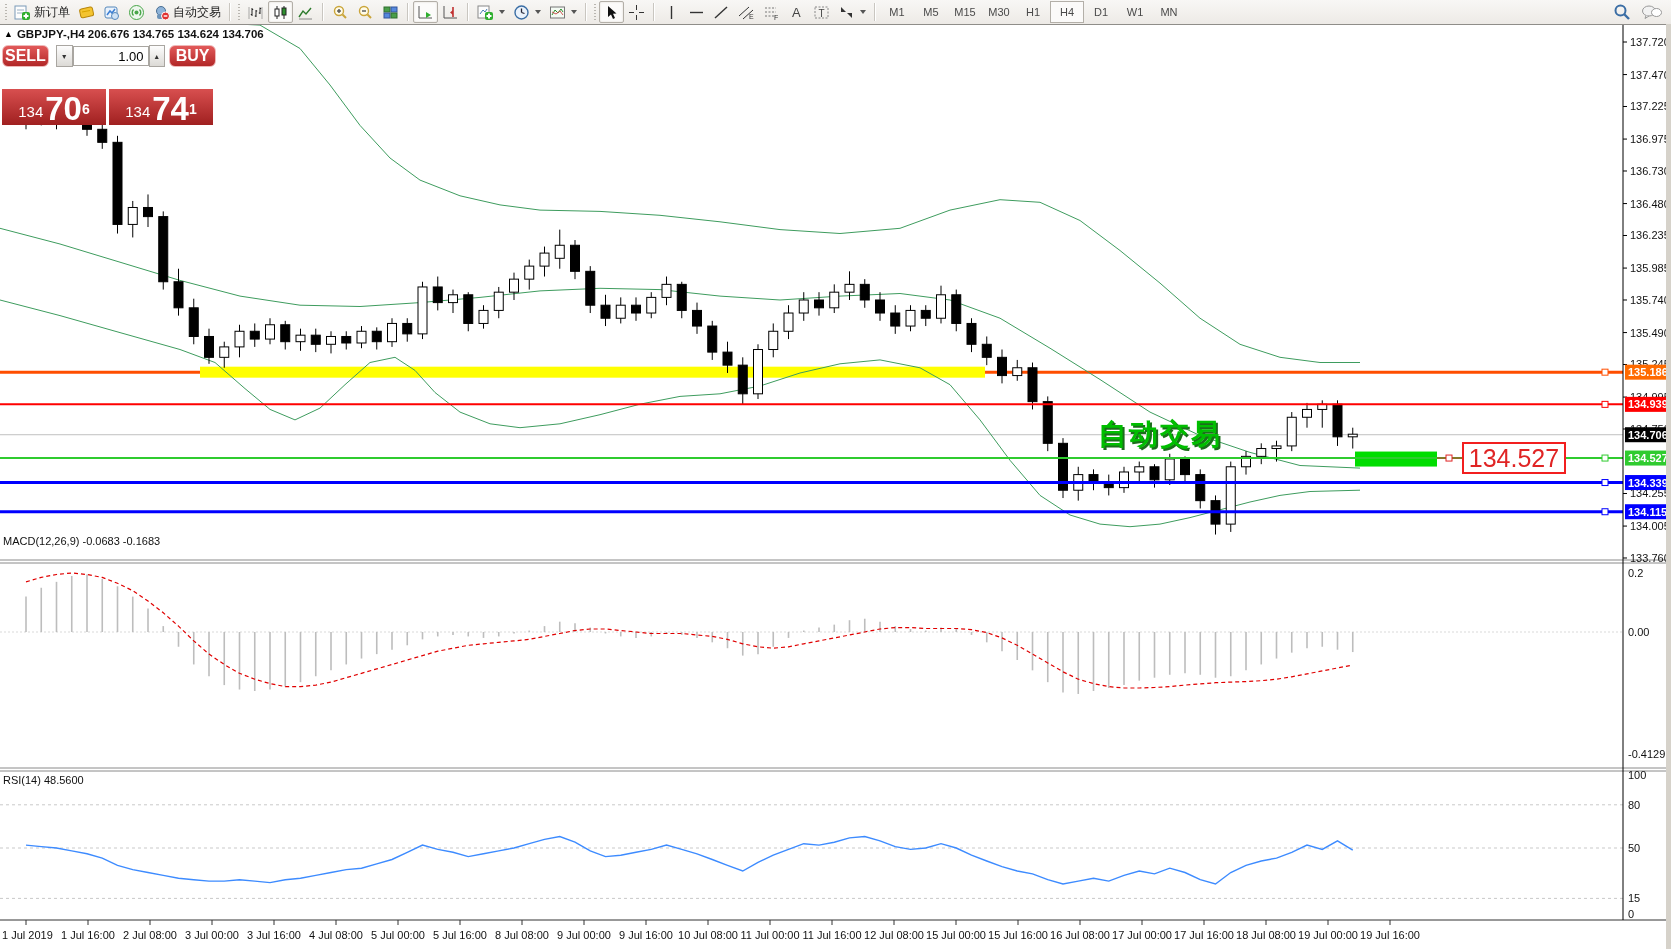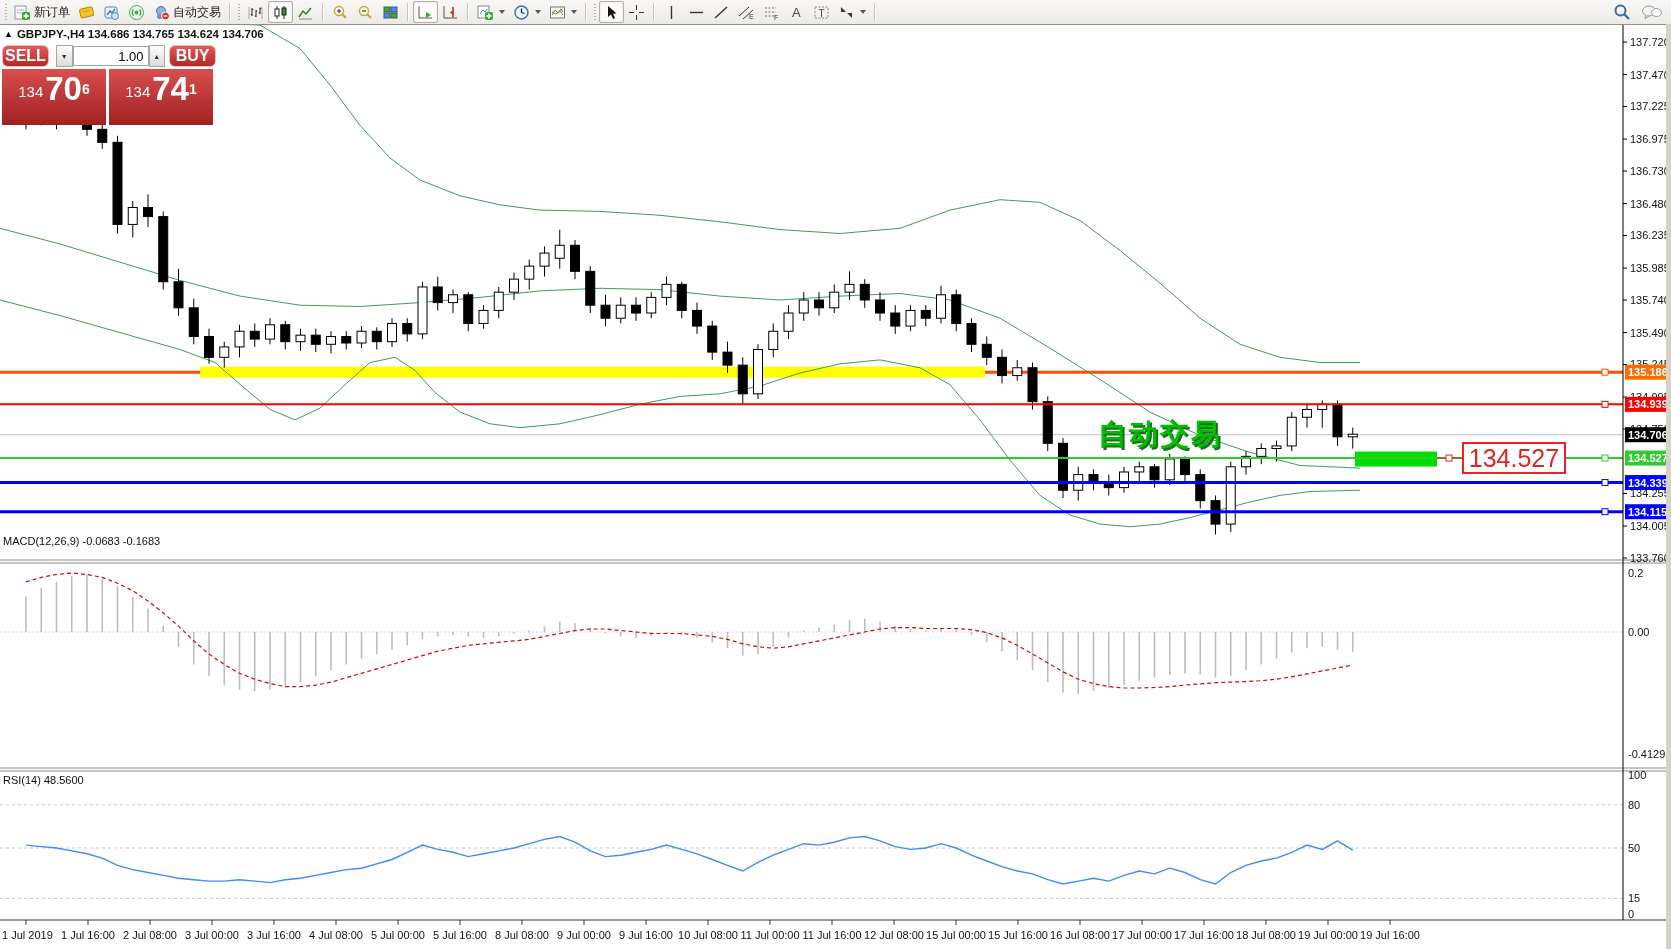--- a/index.html
+++ b/index.html
@@ -20,21 +20,21 @@
   #symbol-info{position:absolute;left:4px;top:28px;font-size:11.5px;font-weight:bold;color:#111;z-index:6;display:flex;align-items:center;gap:4px;}
   #oc-arrow{font-size:9px;color:#000;}
   #quote-panel{position:absolute;left:2px;top:45px;width:214px;z-index:6;}
   .qp-row1{display:flex;align-items:center;height:22px;}
   .qp-btn{background:linear-gradient(#e25a5a,#b22727);border:1px solid #efb9b9;color:#fff;font-size:16px;font-weight:bold;height:20px;display:flex;align-items:center;justify-content:center;border-radius:6px;}
   #sell-btn{width:46px;}
   #buy-btn{width:46px;margin-left:4px;}
   .spin-btn{width:15px;height:20px;background:linear-gradient(#fdfdfd,#dcdad6);border:1px solid #a9a6a1;display:flex;align-items:center;justify-content:center;font-size:7px;color:#333;}
   #volume-input{width:66px;height:18px;border:1px solid #a9a6a1;font-size:13px;text-align:right;padding:0 4px;font-family:"Liberation Sans",sans-serif;}
   .qp-row2{display:flex;margin-top:2px;}
-  .qp-price{width:104px;height:36px;background:linear-gradient(#d84f4f,#a02020);color:#fff;display:flex;align-items:flex-end;justify-content:center;padding-bottom:20px;}
+  .qp-price{width:104px;height:36px;background:linear-gradient(#d84f4f,#a02020);color:#fff;display:flex;align-items:flex-end;justify-content:center;padding-bottom:0;margin-top:20px;}
   .qp-price .small{font-size:15px;line-height:26px;margin-right:2px;}
   .qp-price .big{font-size:33px;font-weight:bold;line-height:33px;}
   .qp-price .sup{font-size:14px;font-weight:bold;line-height:40px;align-self:flex-start;}
   #sell-price{margin-right:3px;}
   
   .pane-label{position:absolute;left:3px;font-size:11px;color:#111;z-index:4;}
   
   #pivot-note{position:absolute;left:1098px;top:415px;font-size:29px;font-weight:bold;color:#00BE00;text-shadow:2px 2px 0 #1c6e1c;z-index:4;letter-spacing:2px;}
   #price-note{position:absolute;left:1462px;top:442px;width:100px;height:28px;background:#fff;border:2px solid #f21f1f;color:#e02424;font-size:25px;display:flex;align-items:center;justify-content:center;z-index:4;}
   #right-edge{position:absolute;right:0;top:24px;width:5px;height:925px;background:#d6d2ca;z-index:5;}
@@ -664,36 +664,47 @@
       </div>
       <div class="tb-btn">
         <svg width="17" height="17">
             <path d="M3 3 L8 8 L3 8 Z" fill="#333"></path>
             <path d="M14 14 L9 9 L14 9 Z" fill="#333"></path>
           </svg>
         <span class="caret"></span>
       </div>
     </div>
     <div class="tb-sep"></div>
+    <div class="tb-group" id="tf-group">
+        <div class="tf-btn">M1</div>
+        <div class="tf-btn">M5</div>
+        <div class="tf-btn">M15</div>
+        <div class="tf-btn">M30</div>
+        <div class="tf-btn">H1</div>
+        <div class="tf-btn active">H4</div>
+        <div class="tf-btn">D1</div>
+        <div class="tf-btn">W1</div>
+        <div class="tf-btn">MN</div>
+      </div>
     <div id="tb-right">
       <svg width="18" height="18">
           <circle cx="7.5" cy="7.5" r="5" fill="none" stroke="#3b6ea5" stroke-width="2"></circle>
           <line x1="11" y1="11" x2="16" y2="16" stroke="#3b6ea5" stroke-width="2.4"></line>
         </svg>
       <svg width="22" height="18">
           <ellipse cx="8" cy="8" rx="6.5" ry="5" fill="#f2f2f2" stroke="#999"></ellipse>
           <path d="M5 12.5 L4 15.5 L8 13" fill="#f2f2f2" stroke="#999"></path>
           <ellipse cx="15.5" cy="9.5" rx="5" ry="4" fill="#fff" stroke="#999"></ellipse>
         </svg>
     </div>
   </div>
 
   <div id="symbol-info">
     <span id="oc-arrow">▲</span>
-    <span>GBPJPY-,H4  134.686 134.765 134.624 134.706</span>
+    <span>GBPJPY-,H4  206.676 134.765 134.624 134.706</span>
   </div>
 
   <div id="quote-panel">
     <div class="qp-row1">
       <div class="qp-btn" id="sell-btn">SELL</div>
       <div class="spin-btn" style="margin-left:7px;">▼</div>
       <input id="volume-input" value="1.00" style="">
       <div class="spin-btn">▲</div>
       <div class="qp-btn" id="buy-btn">BUY</div>
     </div>

